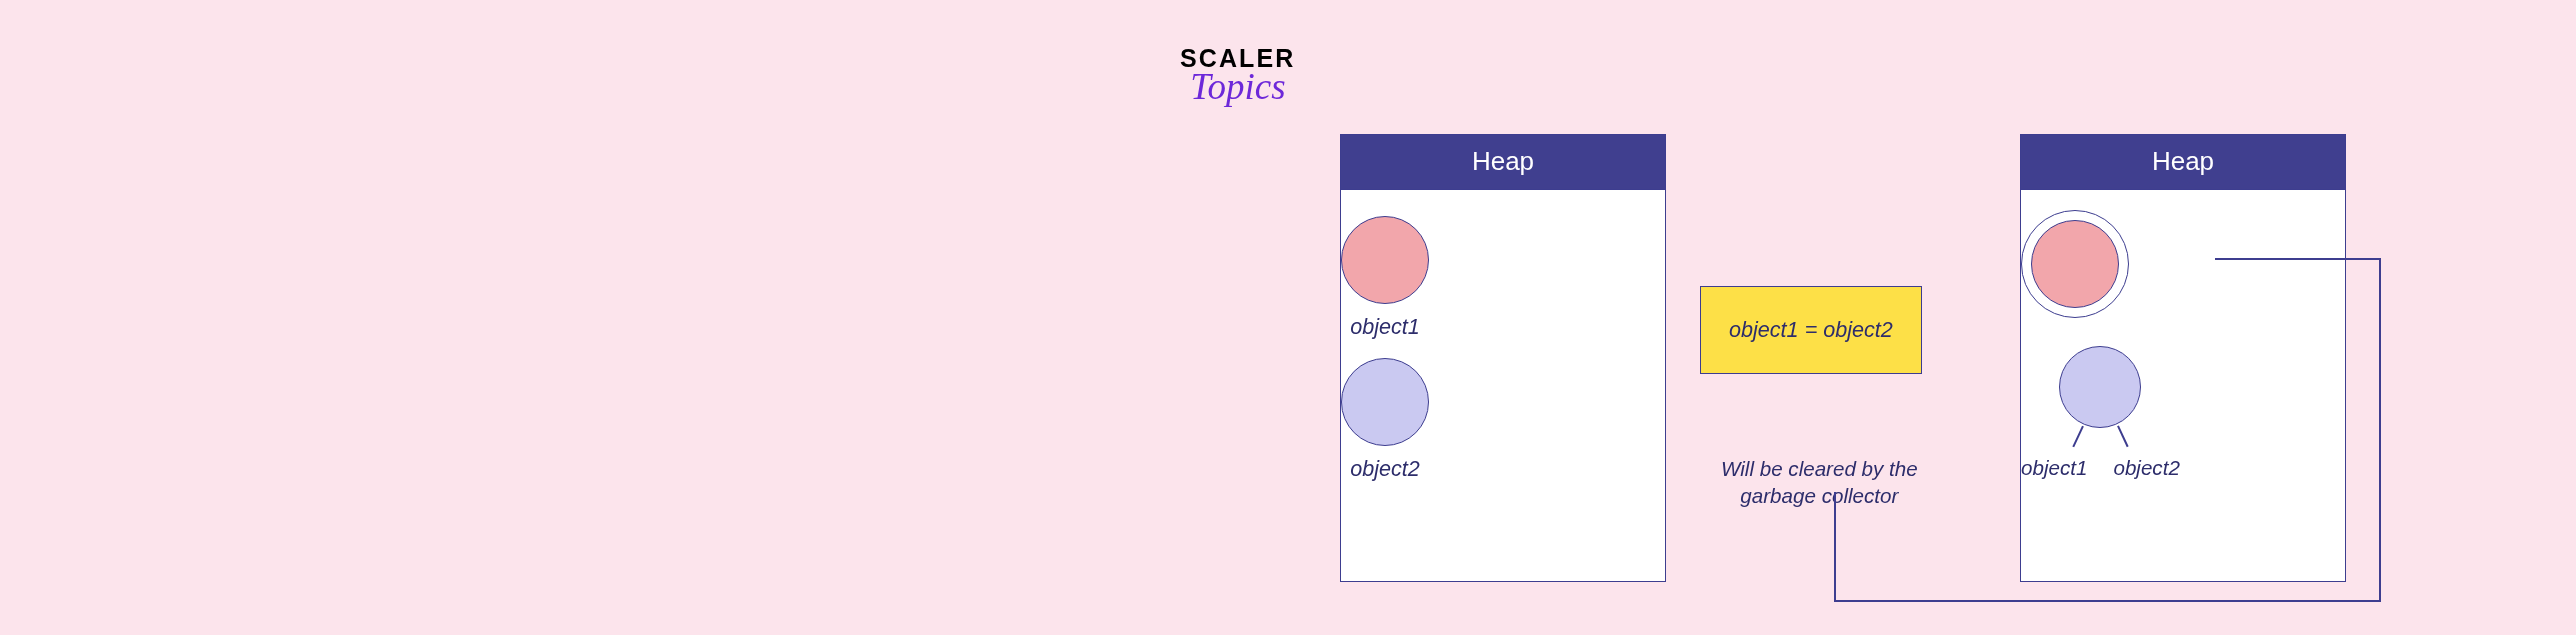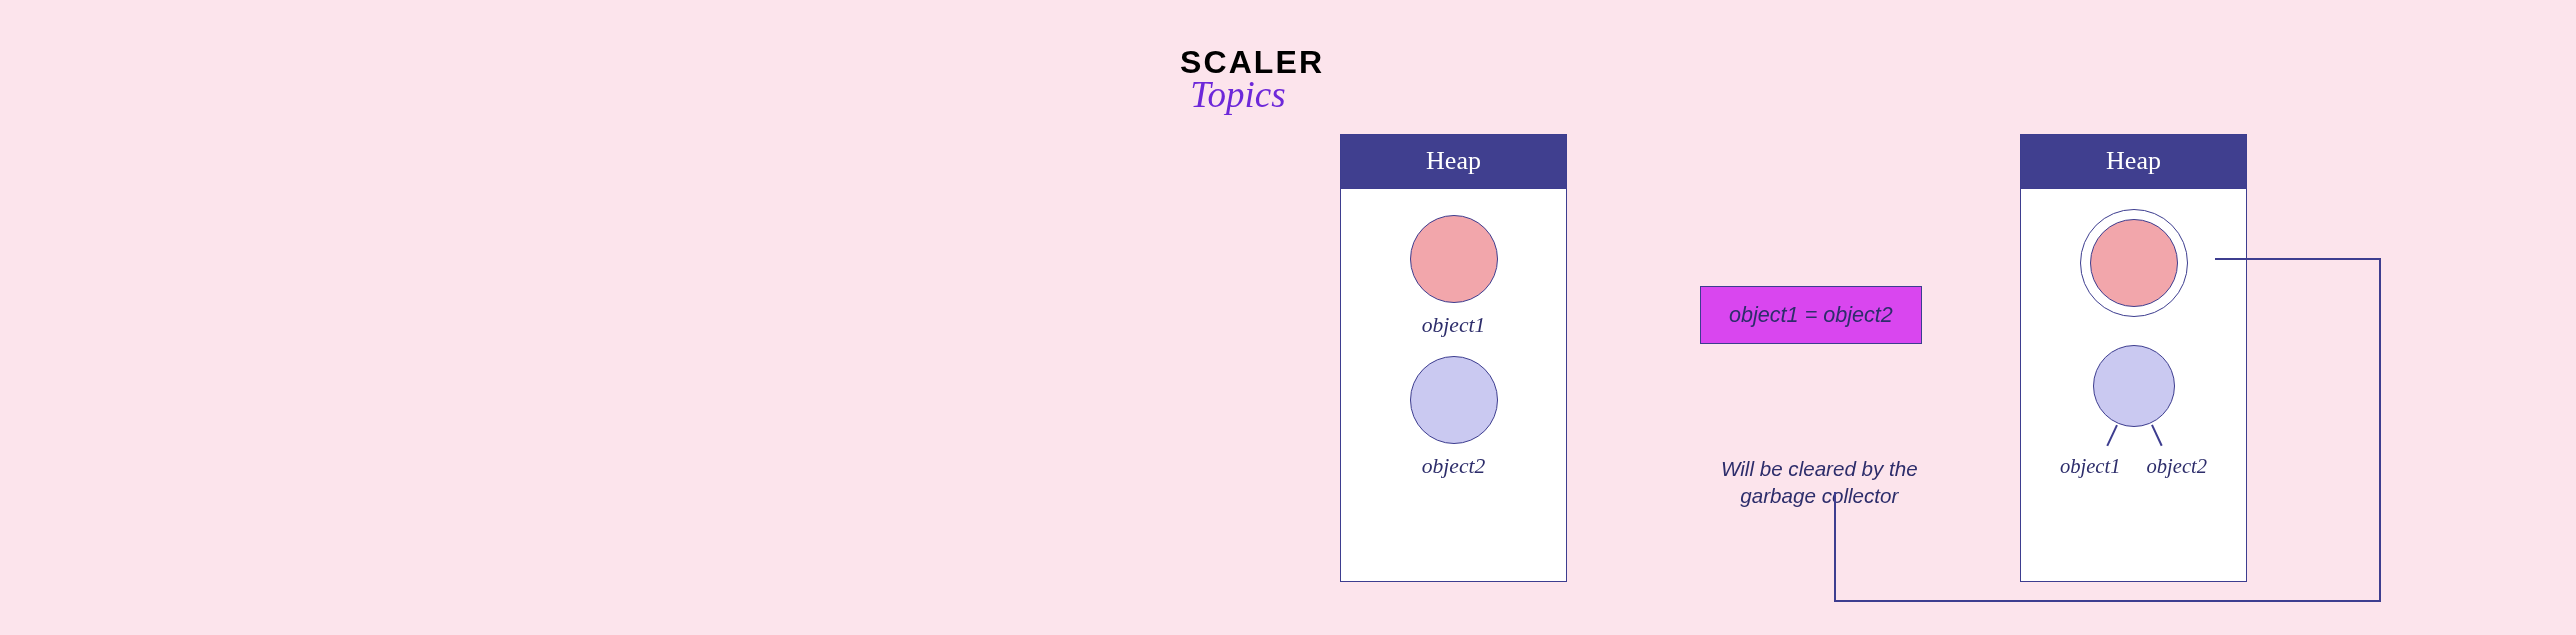--- a/index.html
+++ b/index.html
@@ -10,52 +10,51 @@
     position: relative;
     font-family: Arial, Helvetica, sans-serif;
   }
   .logo {
     position: absolute;
     top: 44px;
     left: 1180px;
   }
   .logo-text1 {
     font-weight: 900;
-    font-size: 32px;
+    font-size: 25px;
     letter-spacing: 2.1px;
     color: #000;
   }
   .logo-text2 {
     font-family: 'Brush Script MT', cursive;
     font-style: italic;
     font-size: 37px;
     color: #6d28d9;
     margin-top: -8.2px;
     margin-left: 10.3px;
   }
   .heap-box {
     position: absolute;
     background: #fff;
     border: 1.5px solid #3d3d8f;
-    width: 227px;
-    font-family: Liberation Serif, serif;
+    width: 326px;
   }
   .heap-header {
     background: #403f8f;
     color: #fff;
     text-align: center;
     font-size: 26px;
     padding: 11.3px 0;
     border-bottom: 1.5px solid #3d3d8f;
   }
   .heap-body {
     padding: 26px 0 31px 0;
     display: flex;
     flex-direction: column;
-    align-items: center;
+    align-items: flex-start;
     gap: 18px;
   }
   .obj-group {
     display: flex;
     flex-direction: column;
     align-items: center;
     gap: 10.3px;
   }
   .circle {
     width: 88px;
@@ -75,23 +74,23 @@
     justify-content: center;
     position: relative;
   }
   .obj-label {
     font-style: italic;
     font-size: 21.6px;
     color: #2d2d6b;
   }
   .code-box {
     position: absolute;
-    background: #d946ef;
+    background: #fde047;
     border: 1.5px solid #3d3d8f;
-    padding: 15px 28px;
+    padding: 30px 28px;
     font-style: italic;
     font-size: 21.6px;
     color: #2d2d6b;
   }
   .gc-note {
     position: absolute;
     font-style: italic;
     font-size: 20.6px;
     color: #2d2d6b;
     text-align: center;

